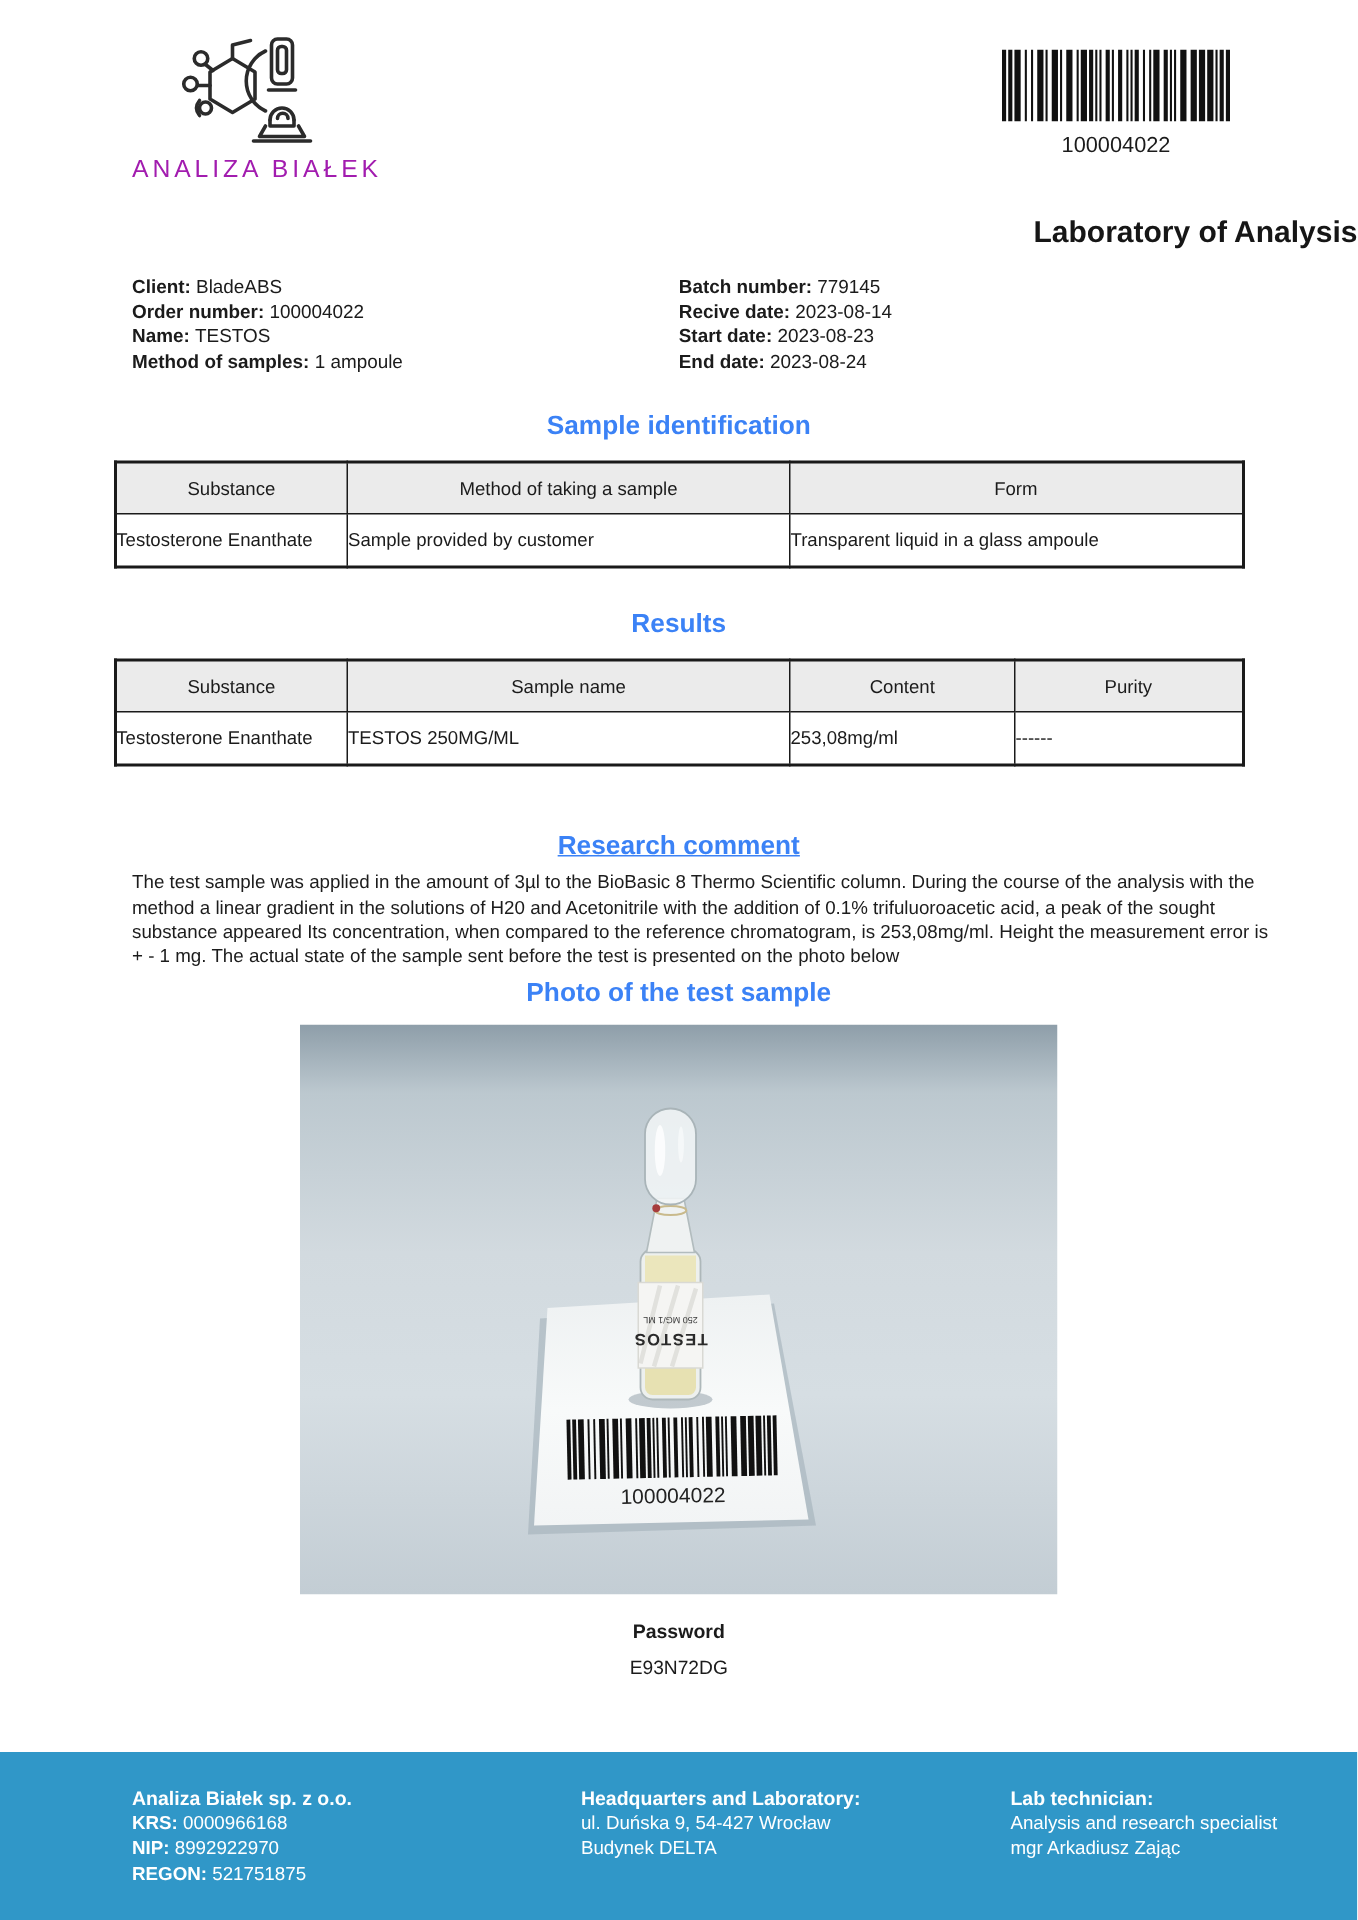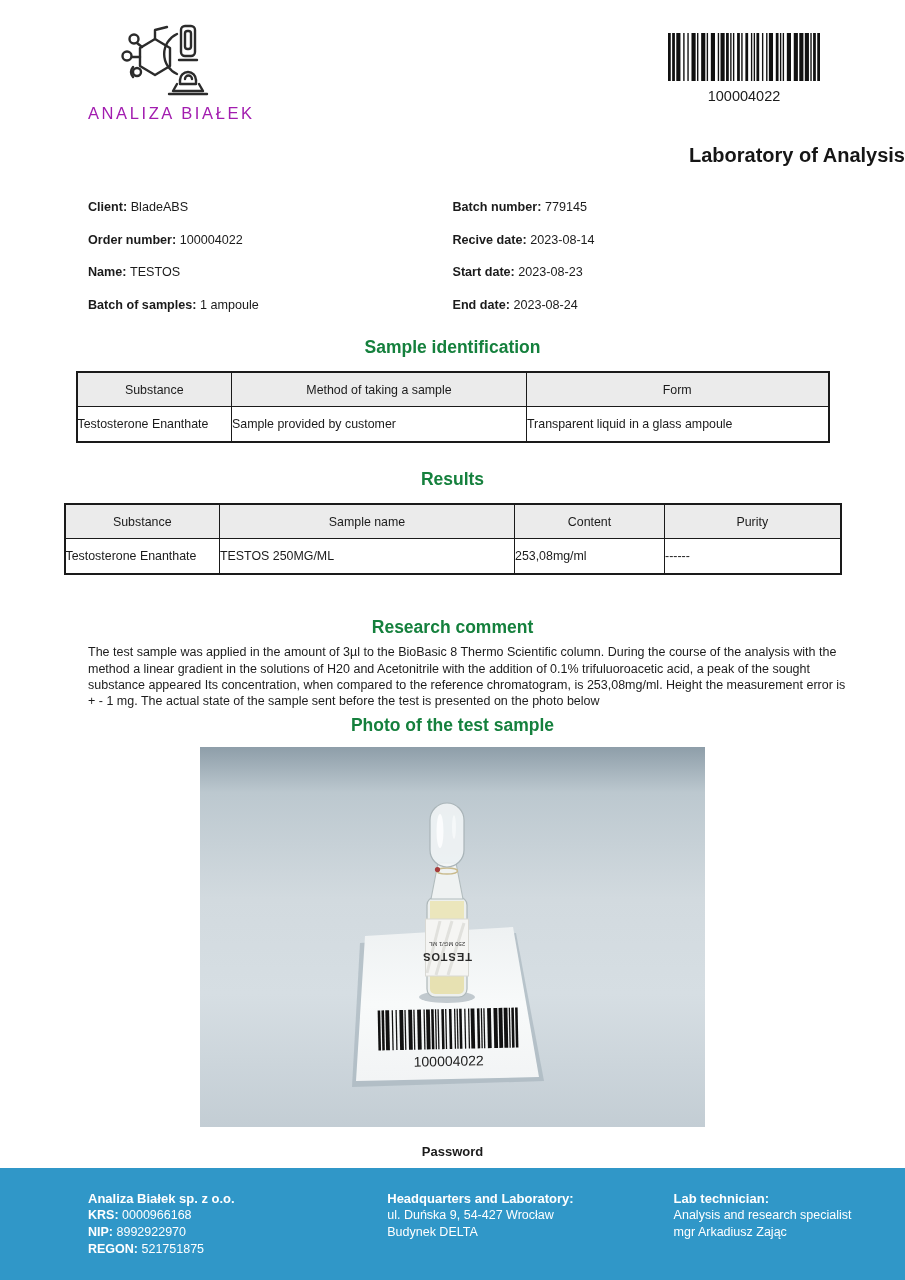--- a/index.html
+++ b/index.html
@@ -12,39 +12,39 @@
   .brand { position:absolute; left:88px; top:22px; width:160px; text-align:center; }
   .brand-logo { display:block; margin:0 auto; }
   .brand-name { margin-top:2px; font-size:16.5px; letter-spacing:2.6px; color:#a21caf; white-space:nowrap; }
   .barcode-block { position:absolute; right:85px; top:33px; width:152px; text-align:center; }
   .barcode-num { margin-top:3px; font-size:14.5px; color:#1b1b1b; }
 
   
   .doc-title { text-align:right; font-size:20px; font-weight:bold; color:#161616; margin-top:14px; }
   .info-grid { display:flex; margin:16px 88px 0 88px; }
   .info-col { width:375px; }
-  .info-row { font-size:12.6px; line-height:16.6px;margin-top:16px; }
+  .info-row { font-size:12.6px; line-height:16.6px; }
   .info-row b { font-weight:bold; }
   .info-row .val { font-weight:normal; }
 
   
-  .section-h { text-align:center; font-size:17.5px; font-weight:bold; color:#15803d; }
+  .section-h { text-align:center; font-size:17.5px; font-weight:bold; color:#3b82f6; }
   .h-sample { margin-top:24px; }
   .h-results { margin-top:26px; }
-  .h-comment { margin-top:42px; }
+  .h-comment { margin-top:42px;text-decoration:underline; }
   .h-photo { margin-top:6px; }
 
   
   table.lab { border-collapse:collapse; margin:13px auto 0 auto; width:752px; table-layout:fixed; }
   table.lab th, table.lab td { border:1.5px solid #1a1a1a; font-weight:normal; }
   table.lab { border:2px solid #1a1a1a; }
   table.lab th { background:#ebebeb; height:34px; font-size:12.4px; }
   table.lab td { background:#ffffff; height:36px; font-size:12.4px; }
   .col-substance { width:155px; } .col-method { width:295px; } .col-form { width:302px; }
-  .col-sname { width:295px; } .col-content { width:150px; } .col-purity { width:176px; }
+  .col-sname { width:295px; } .col-content { width:150px; } .col-purity { width:152px; }
 
   
   .comment-text { margin:6px 53px 0 88px; width:766px; font-size:12.5px; line-height:16.2px; color:#1c1c1c; }
 
   
   .photo-wrap { width:505px; margin:11px auto 0 auto; }
   .photo-wrap svg { display:block; }
 
   
   .password-block { text-align:center; margin-top:17px; }
@@ -135,21 +135,21 @@
     </div>
   </div>
 
   <div class="doc-title">Laboratory of Analysis</div>
 
   <div class="info-grid">
     <div class="info-col">
       <div class="info-row"><b>Client:</b> <span class="val">BladeABS</span></div>
       <div class="info-row"><b>Order number:</b>&nbsp;<span class="val">100004022</span></div>
       <div class="info-row"><b>Name:</b>&nbsp;<span class="val">TESTOS</span></div>
-      <div class="info-row"><b>Batch of samples:</b> <span class="val">1 ampoule</span></div>
+      <div class="info-row"><b>Method of samples:</b> <span class="val">1 ampoule</span></div>
     </div>
     <div class="info-col">
       <div class="info-row"><b>Batch number:</b> <span class="val">779145</span></div>
       <div class="info-row"><b>Recive date:</b> <span class="val">2023-08-14</span></div>
       <div class="info-row"><b>Start date:</b>&nbsp;<span class="val">2023-08-23</span></div>
       <div class="info-row"><b>End date:</b> <span class="val">2023-08-24</span></div>
     </div>
   </div>
 
   <div class="section-h h-sample">Sample identification</div>

